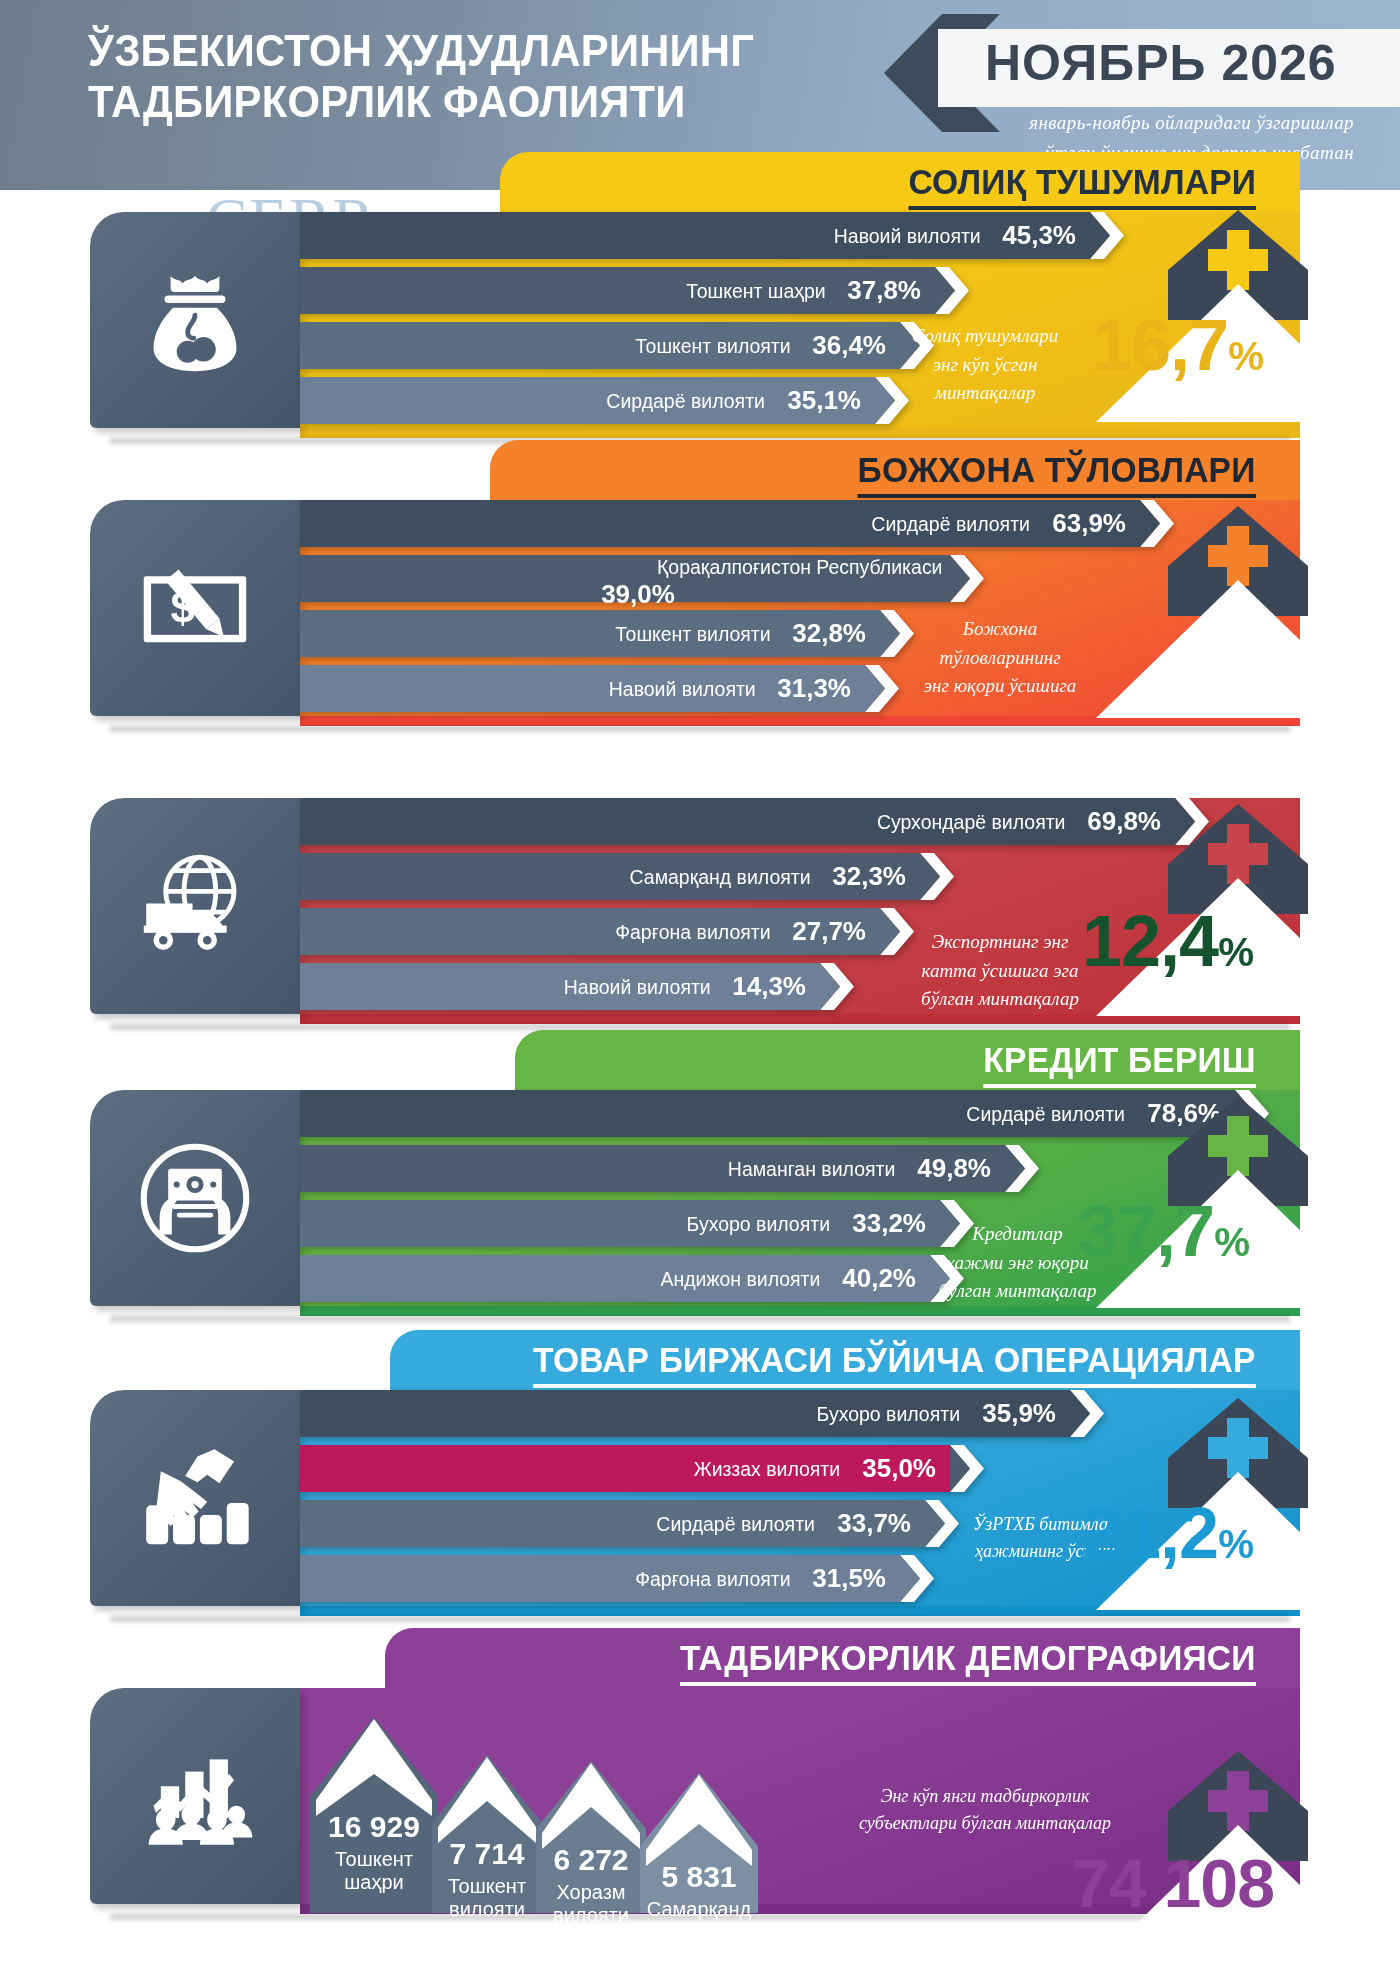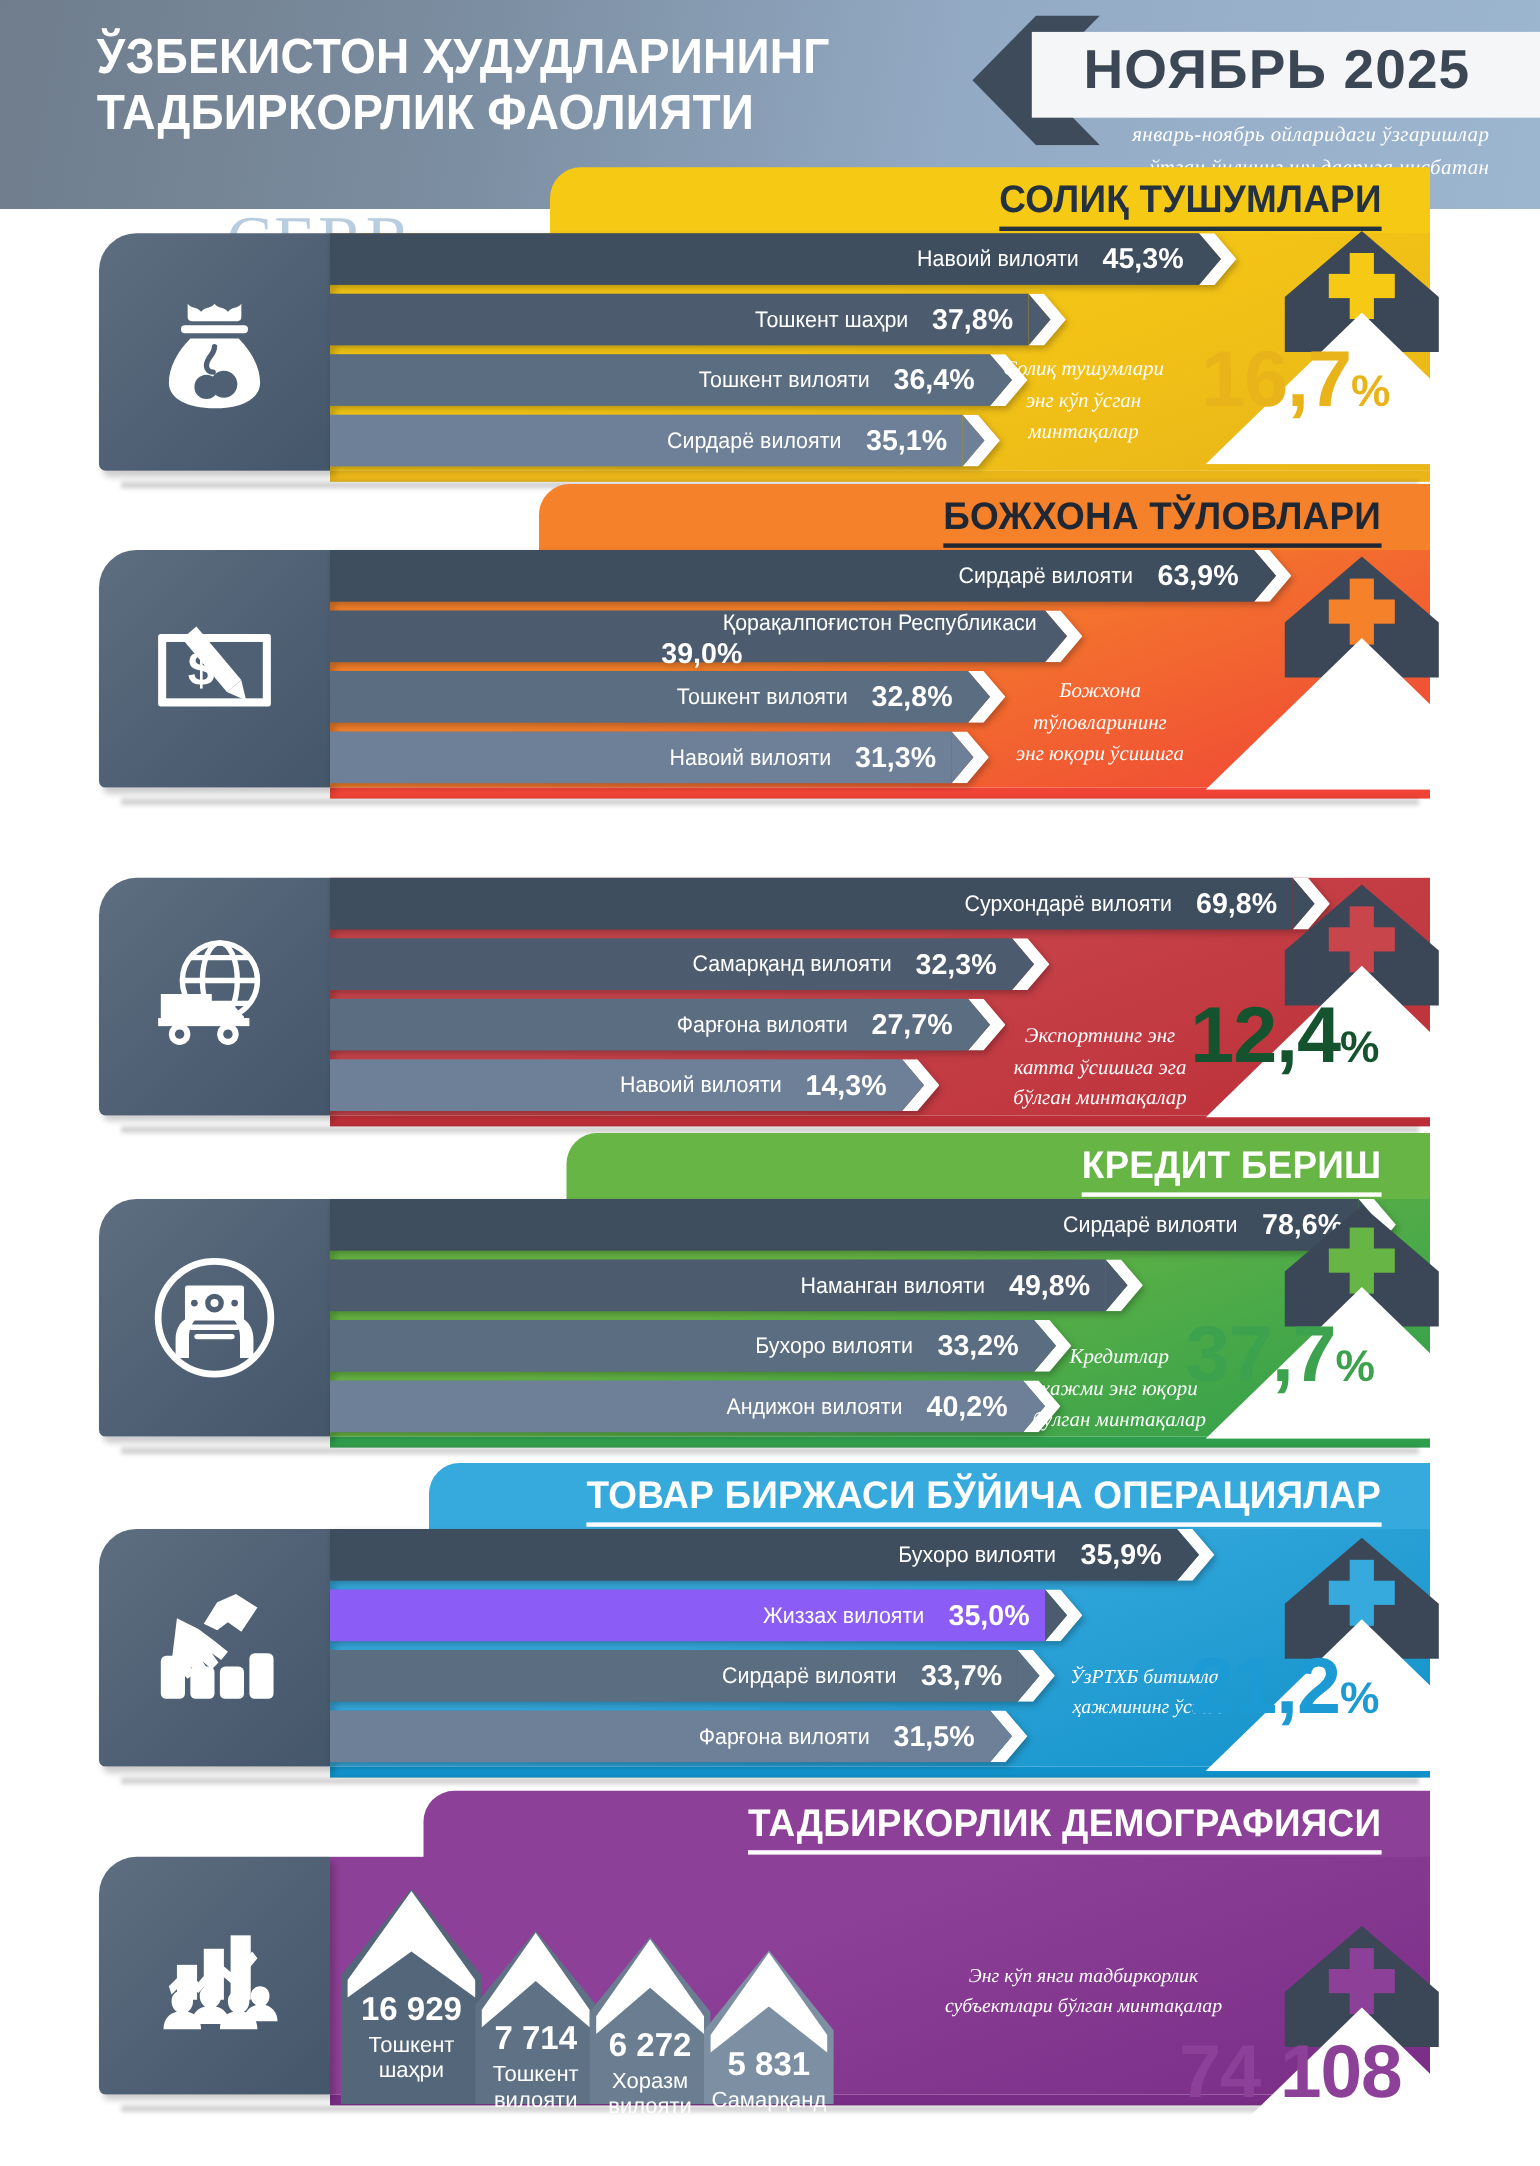--- a/index.html
+++ b/index.html
@@ -163,21 +163,21 @@
 ТАДБИРКОРЛИК ФАОЛИЯТИ</div>
 
   <div class="chev">
     <svg viewBox="0 0 120 118" width="120" height="118" aria-hidden="true">
       <polygon points="62,0 120,0 62,59 120,118 62,118 4,59" fill="#3e4b5a"></polygon>
       <polygon points="95,28 120,28 90,59 120,90 95,90 65,59" fill="#f4f6f7"></polygon>
     </svg>
   </div>
 
   <div class="monthbar"></div>
-  <div class="monthbar-text">НОЯБРЬ 2025</div>
+  <div class="monthbar-text">НОЯБРЬ 2026</div>
 
   <div class="sub1">январь-ноябрь ойларидаги ўзгаришлар</div>
   <div class="sub2">ўтган йилнинг шу даврига нисбатан</div>
 </div>
 
 <div class="logo-plate"></div>
 <div class="logo-wrap">
   <div class="logo-main">CERR</div>
   <div class="logo-sub">CENTER FOR ECONOMIC
 RESEARCH AND REFORMS</div>
@@ -545,21 +545,21 @@
             <div class="row-val">35,9%</div>
           </div>
           <div class="row-arrow">
             <svg width="34" height="47" viewBox="0 0 34 47">
           <polygon points="0,0 14,0 34,23.5 14,47 0,47 20,23.5" fill="#ffffff"></polygon>
           <polygon points="0,0 0,47 20,23.5" fill="#3f4e5e"></polygon>
         </svg>
           </div>
         </div>
         <div class="row" style="top: 55px; width: 684px;">
-          <div class="row-body" style="background: #8b5cf6; text-align: right;">
+          <div class="row-body" style="background: #be185d; text-align: right;">
             <div class="row-name">Жиззах вилояти</div>
             <div class="row-val">35,0%</div>
           </div>
           <div class="row-arrow">
             <svg width="34" height="47" viewBox="0 0 34 47">
           <polygon points="0,0 14,0 34,23.5 14,47 0,47 20,23.5" fill="#ffffff"></polygon>
           <polygon points="0,0 0,47 20,23.5" fill="#4c5c6e"></polygon>
         </svg>
           </div>
         </div>

